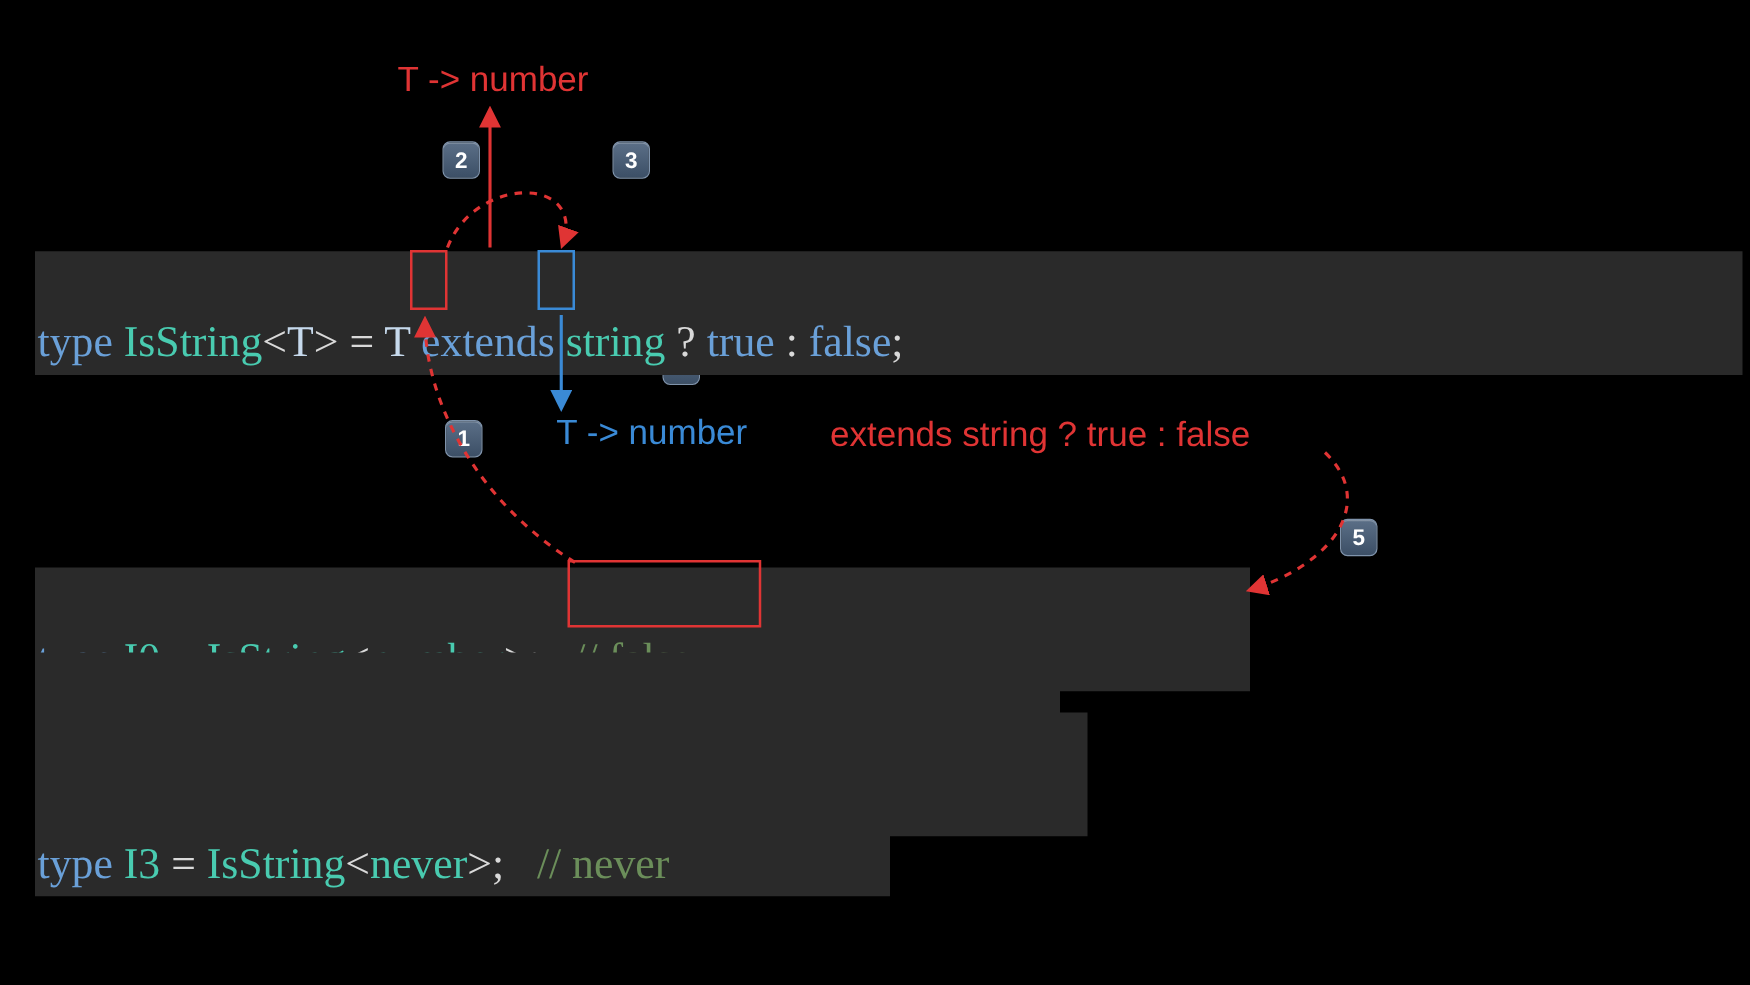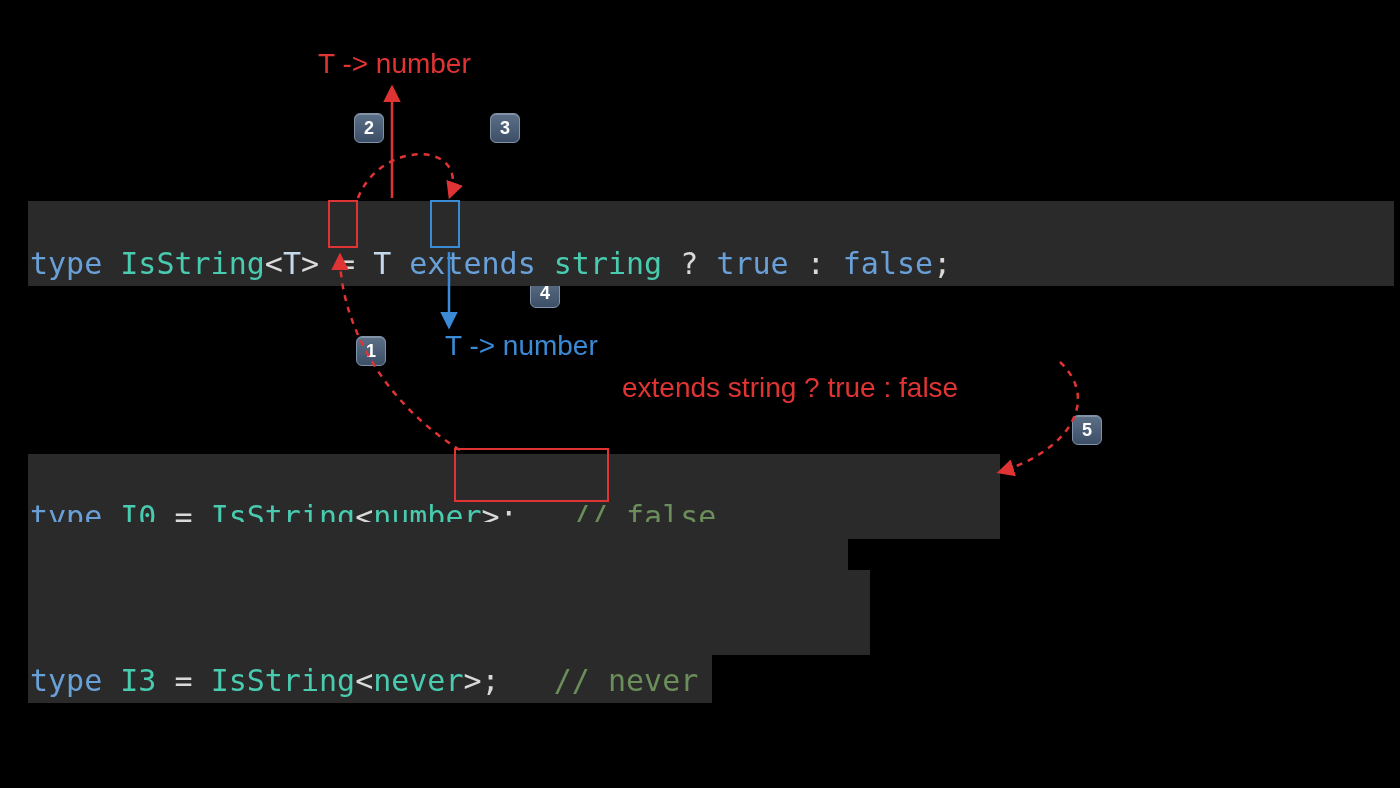--- a/index.html
+++ b/index.html
@@ -10,24 +10,25 @@
     position: relative;
     font-family: "Menlo", "Monaco", "Consolas", monospace;
     overflow: hidden;
   }
   .stage { position: absolute; inset: 0; }
 
   
   .codeline {
     position: absolute;
     background: #2a2a2a;
-    font-size: 30px;
+    font-size: 35px;
     line-height: 1.35;
     white-space: pre;
     padding: 2px 6px 2px 2px;
+    font-family: Liberation Serif, serif;
   }
   .tok-kw    { color: #6aa0d8; }   
   .tok-type  { color: #49cbb0; }   
   .tok-punc  { color: #d9d9d9; }
   .tok-upper { color: #c6d9ec; }   
   .tok-bool  { color: #6aa0d8; }   
   .tok-str   { color: #d39b7b; }
   .tok-cmt   { color: #6b8e5a; }
 
   
@@ -90,21 +91,21 @@
   <div class="badge" style="left:530px; top:278px;">4</div>
   <div class="badge" style="left:1072px; top:415px;">5</div>
 
   <div class="codeline" style="left:28px; top:201px; right:6px;">
 <span class="tok-kw">type</span><span class="tok-punc"> </span><span class="tok-type">IsString</span><span class="tok-punc">&lt;</span><span class="tok-upper">T</span><span class="tok-punc">&gt;</span><span class="tok-punc"> = </span><span class="tok-upper">T</span><span class="tok-kw"> extends </span><span class="tok-type">string</span><span class="tok-punc"> ? </span><span class="tok-bool">true</span><span class="tok-punc"> : </span><span class="tok-bool">false</span><span class="tok-punc">;</span></div>
 
   <div class="box box-red" style="left:328px; top:200px; width:30px; height:48px;"></div>
   <div class="box box-blue" style="left:430px; top:200px; width:30px; height:48px;"></div>
 
   <div class="ann ann-blue" style="left:445px; top:330px;">T -&gt; number</div>
-  <div class="ann ann-red" style="left:622px; top:332px;margin-top:40px;">extends string ? true : false</div>
+  <div class="ann ann-red" style="left:664px; top:332px;">extends string ? true : false</div>
 
   <div class="codeline" style="left:28px; top:454px; width:972px;">
 <span class="tok-kw">type</span><span class="tok-punc"> </span><span class="tok-type">I0</span><span class="tok-punc"> = </span><span class="tok-type">IsString</span><span class="tok-punc">&lt;</span><span class="tok-type">number</span><span class="tok-punc">&gt;</span><span class="tok-punc">;</span><span class="tok-punc">   </span><span class="tok-cmt">// false</span></div>
 
   <div class="box box-red" style="left:454px; top:448px; width:155px; height:54px;"></div>
 
   <div class="codeline" style="left:28px; top:522px; width:820px;">
 <span class="tok-kw">type</span><span class="tok-punc"> </span><span class="tok-type">I1</span><span class="tok-punc"> = </span><span class="tok-type">IsString</span><span class="tok-punc">&lt;</span><span class="tok-str">"abc"</span><span class="tok-punc">&gt;</span><span class="tok-punc">;</span><span class="tok-punc">   </span><span class="tok-cmt">// true</span></div>
 
   <div class="codeline" style="left:28px; top:570px; width:842px;">

